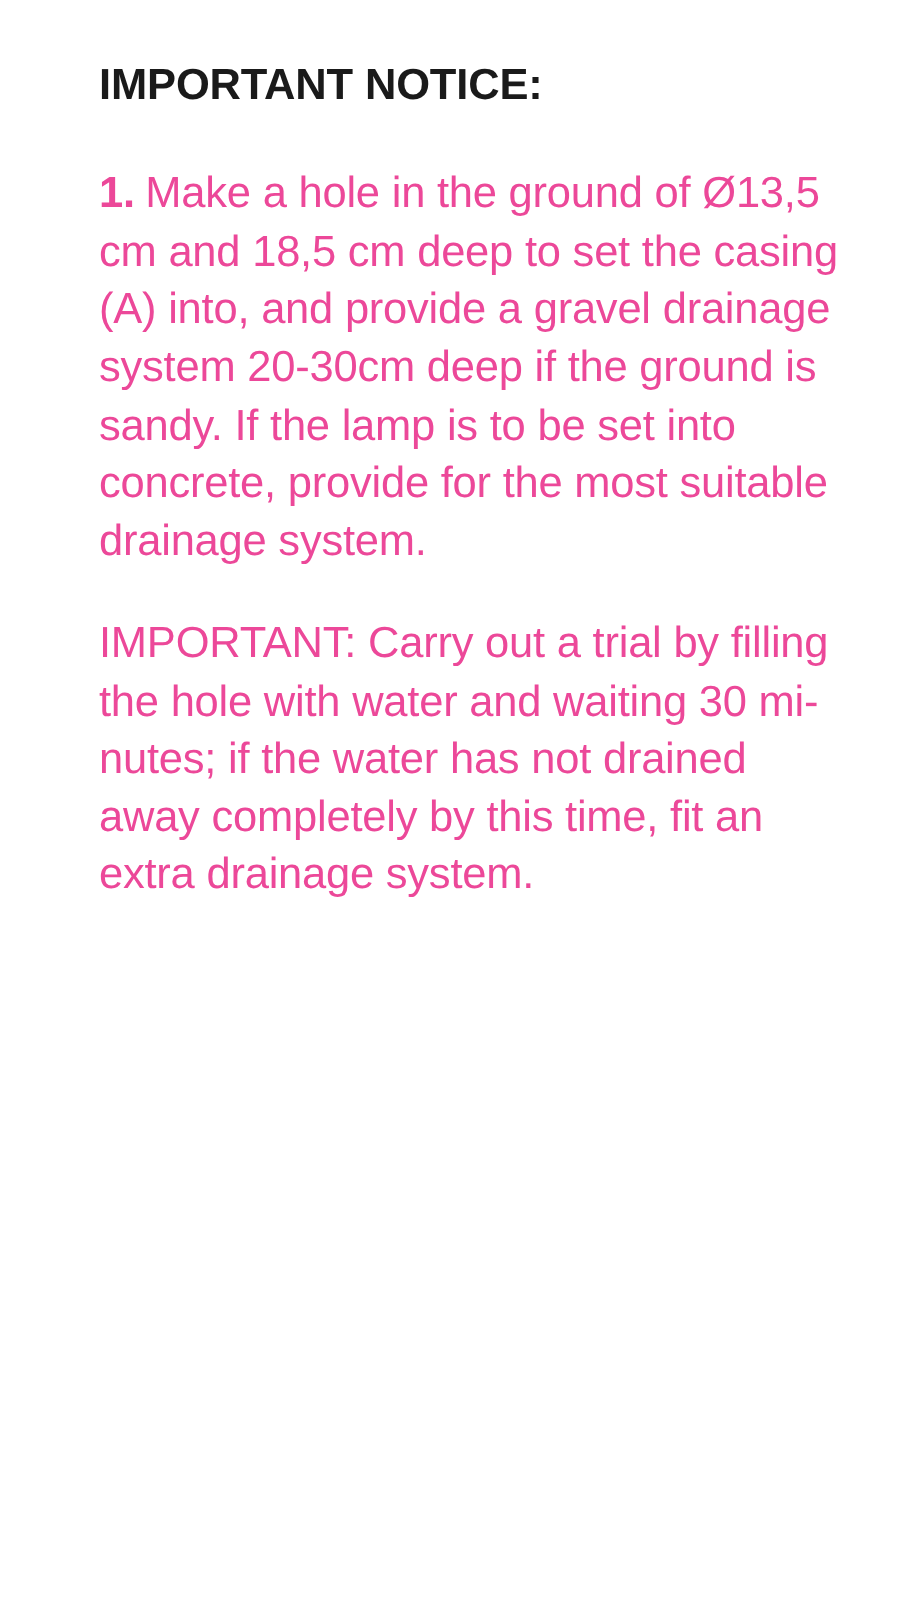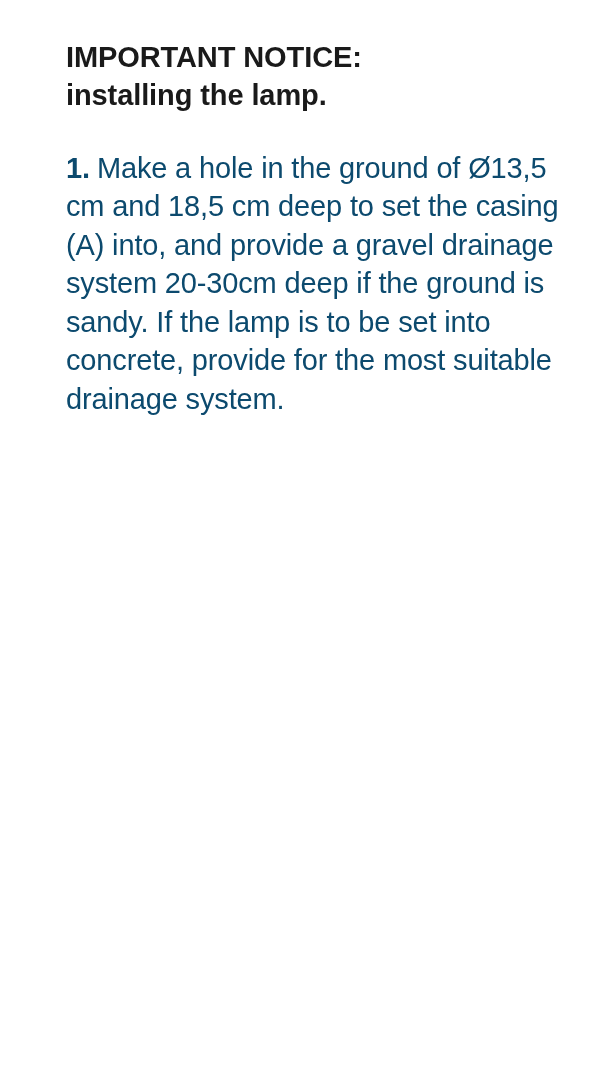--- a/index.html
+++ b/index.html
@@ -31,39 +31,39 @@
   }
   .notice .line {
     display: block;
   }
   .para {
     font-size: 29px;
     font-weight: normal;
     line-height: 1.33;
     letter-spacing: -0.15px;
     margin: 0 0 30px 0;
-    color: #0c4a6e;
+    color: #ec4899;
   }
   .para:last-child {
     margin-bottom: 0;
   }
   .step-num {
     font-weight: bold;
   }
   .step-gap {
     display: inline-block;
     width: 7px;
   }
 </style>
 </head>
 <body>
 
 <div class="page">
 
   <div class="notice">
     <span class="line">IMPORTANT NOTICE:</span>
-    <span class="line">installing the lamp.</span>
   </div>
 
   <p class="para"><span class="step-num">1.</span><span class="step-gap"></span><span>Make a hole in the ground of Ø13,5 cm and 18,5 cm deep to set the casing (A) into, and provide a gravel drainage system 20-30cm deep if the ground is sandy. If the lamp is to be set into concrete, provide for the most suitable drainage system.</span></p>
 
+  <p class="para">IMPORTANT: Carry out a trial by filling the hole with water and waiting 30 mi-nutes; if the water has not drained away completely by this time, fit an extra drainage system.</p>
 
 </div>
 
 </body></html>

